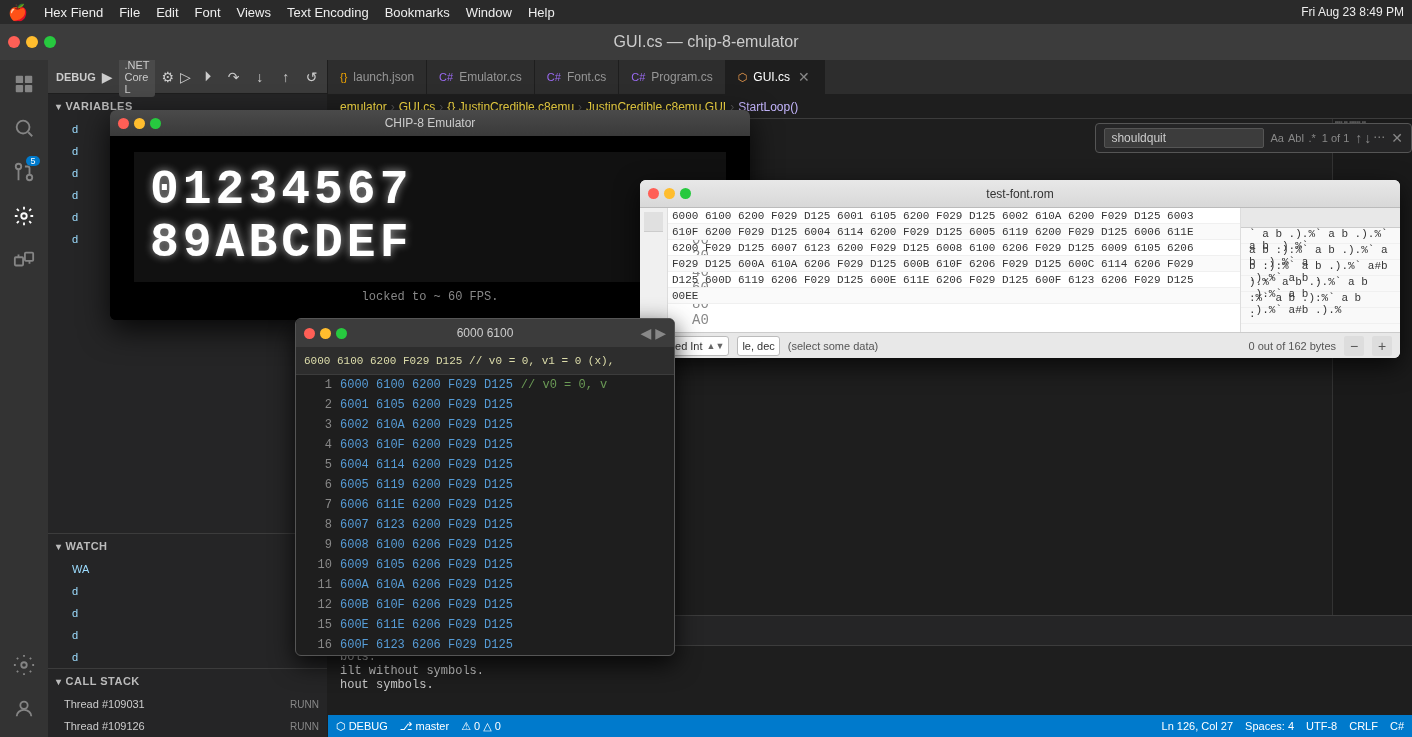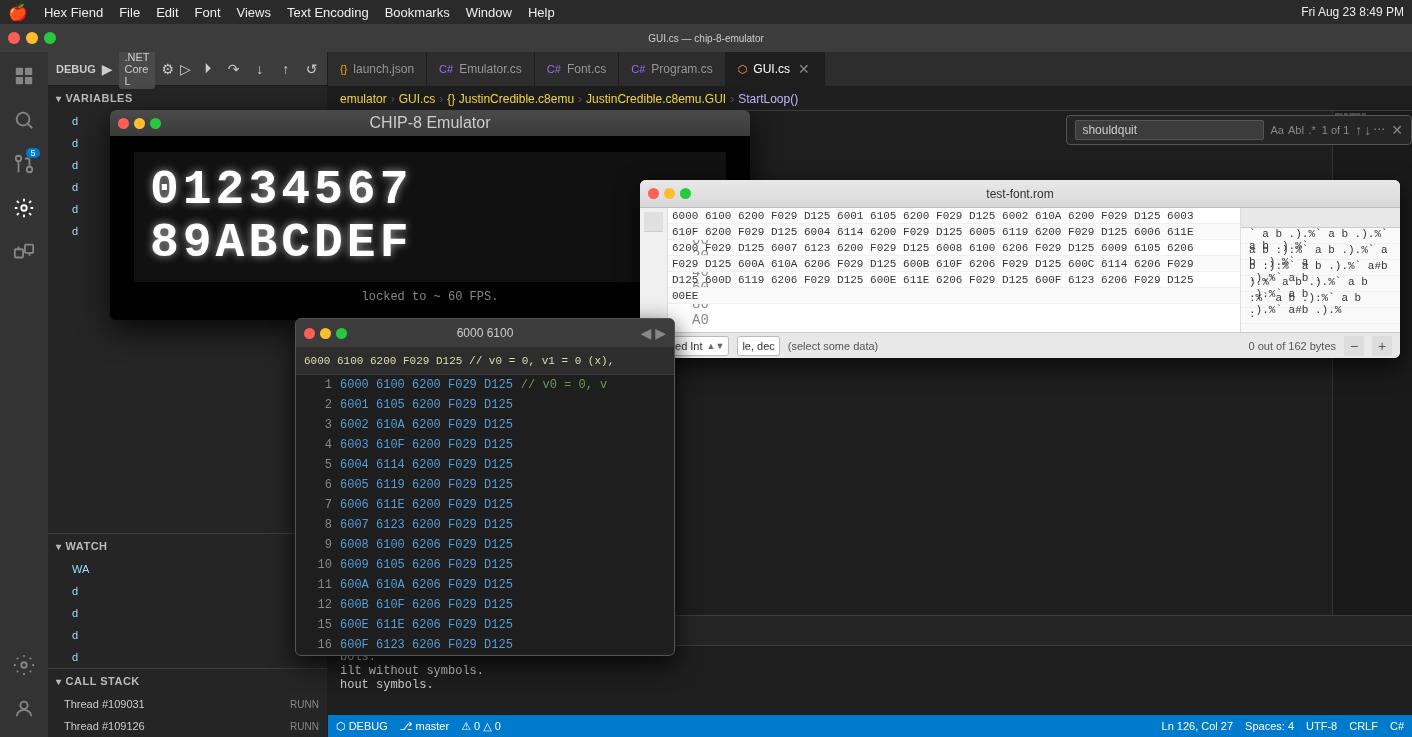--- a/index.html
+++ b/index.html
@@ -39,27 +39,27 @@
     
     .vscode-outer {
       display: flex;
       flex-direction: column;
       height: calc(737px - 24px);
       position: relative;
     }
 
     
     .vscode-titlebar {
-      height: 28px;
+      height: 36px;
       background: #3c3c3c;
       display: flex;
       align-items: center;
       justify-content: center;
       color: #ccc;
-      font-size: 10px;
+      font-size: 16px;
       position: relative;
     }
     .window-controls {
       position: absolute;
       left: 8px;
       display: flex;
       gap: 6px;
     }
     .wc { width: 12px; height: 12px; border-radius: 50%; }
     .wc-close { background: #ff5f56; }
@@ -312,21 +312,21 @@
       gap: 6px;
       z-index: 50;
       font-size: 12px;
     }
     .find-input {
       background: #3c3c3c;
       border: 1px solid #555;
       color: #ccc;
       padding: 2px 6px;
       font-size: 12px;
-      width: 189px;
+      width: 160px;
       border-radius: 2px;
     }
     .find-options {
       display: flex;
       gap: 4px;
       font-size: 11px;
       color: #888;
     }
     .find-count { font-size: 11px; color: #888; }
     .find-nav {
@@ -445,21 +445,21 @@
       overflow: hidden;
     }
     .chip8-titlebar {
       height: 26px;
       background: linear-gradient(#4a4a4a, #3a3a3a);
       display: flex;
       align-items: center;
       justify-content: center;
       position: relative;
     }
-    .chip8-title { font-size: 16px; color: #ccc; }
+    .chip8-title { font-size: 12px; color: #ccc; }
     .chip8-controls {
       position: absolute;
       left: 8px;
       display: flex;
       gap: 5px;
     }
     .chip8-wc { width: 11px; height: 11px; border-radius: 50%; }
     .chip8-close { background: #ff5f56; }
     .chip8-min { background: #ffbd2e; }
     .chip8-max { background: #27c93f; }

